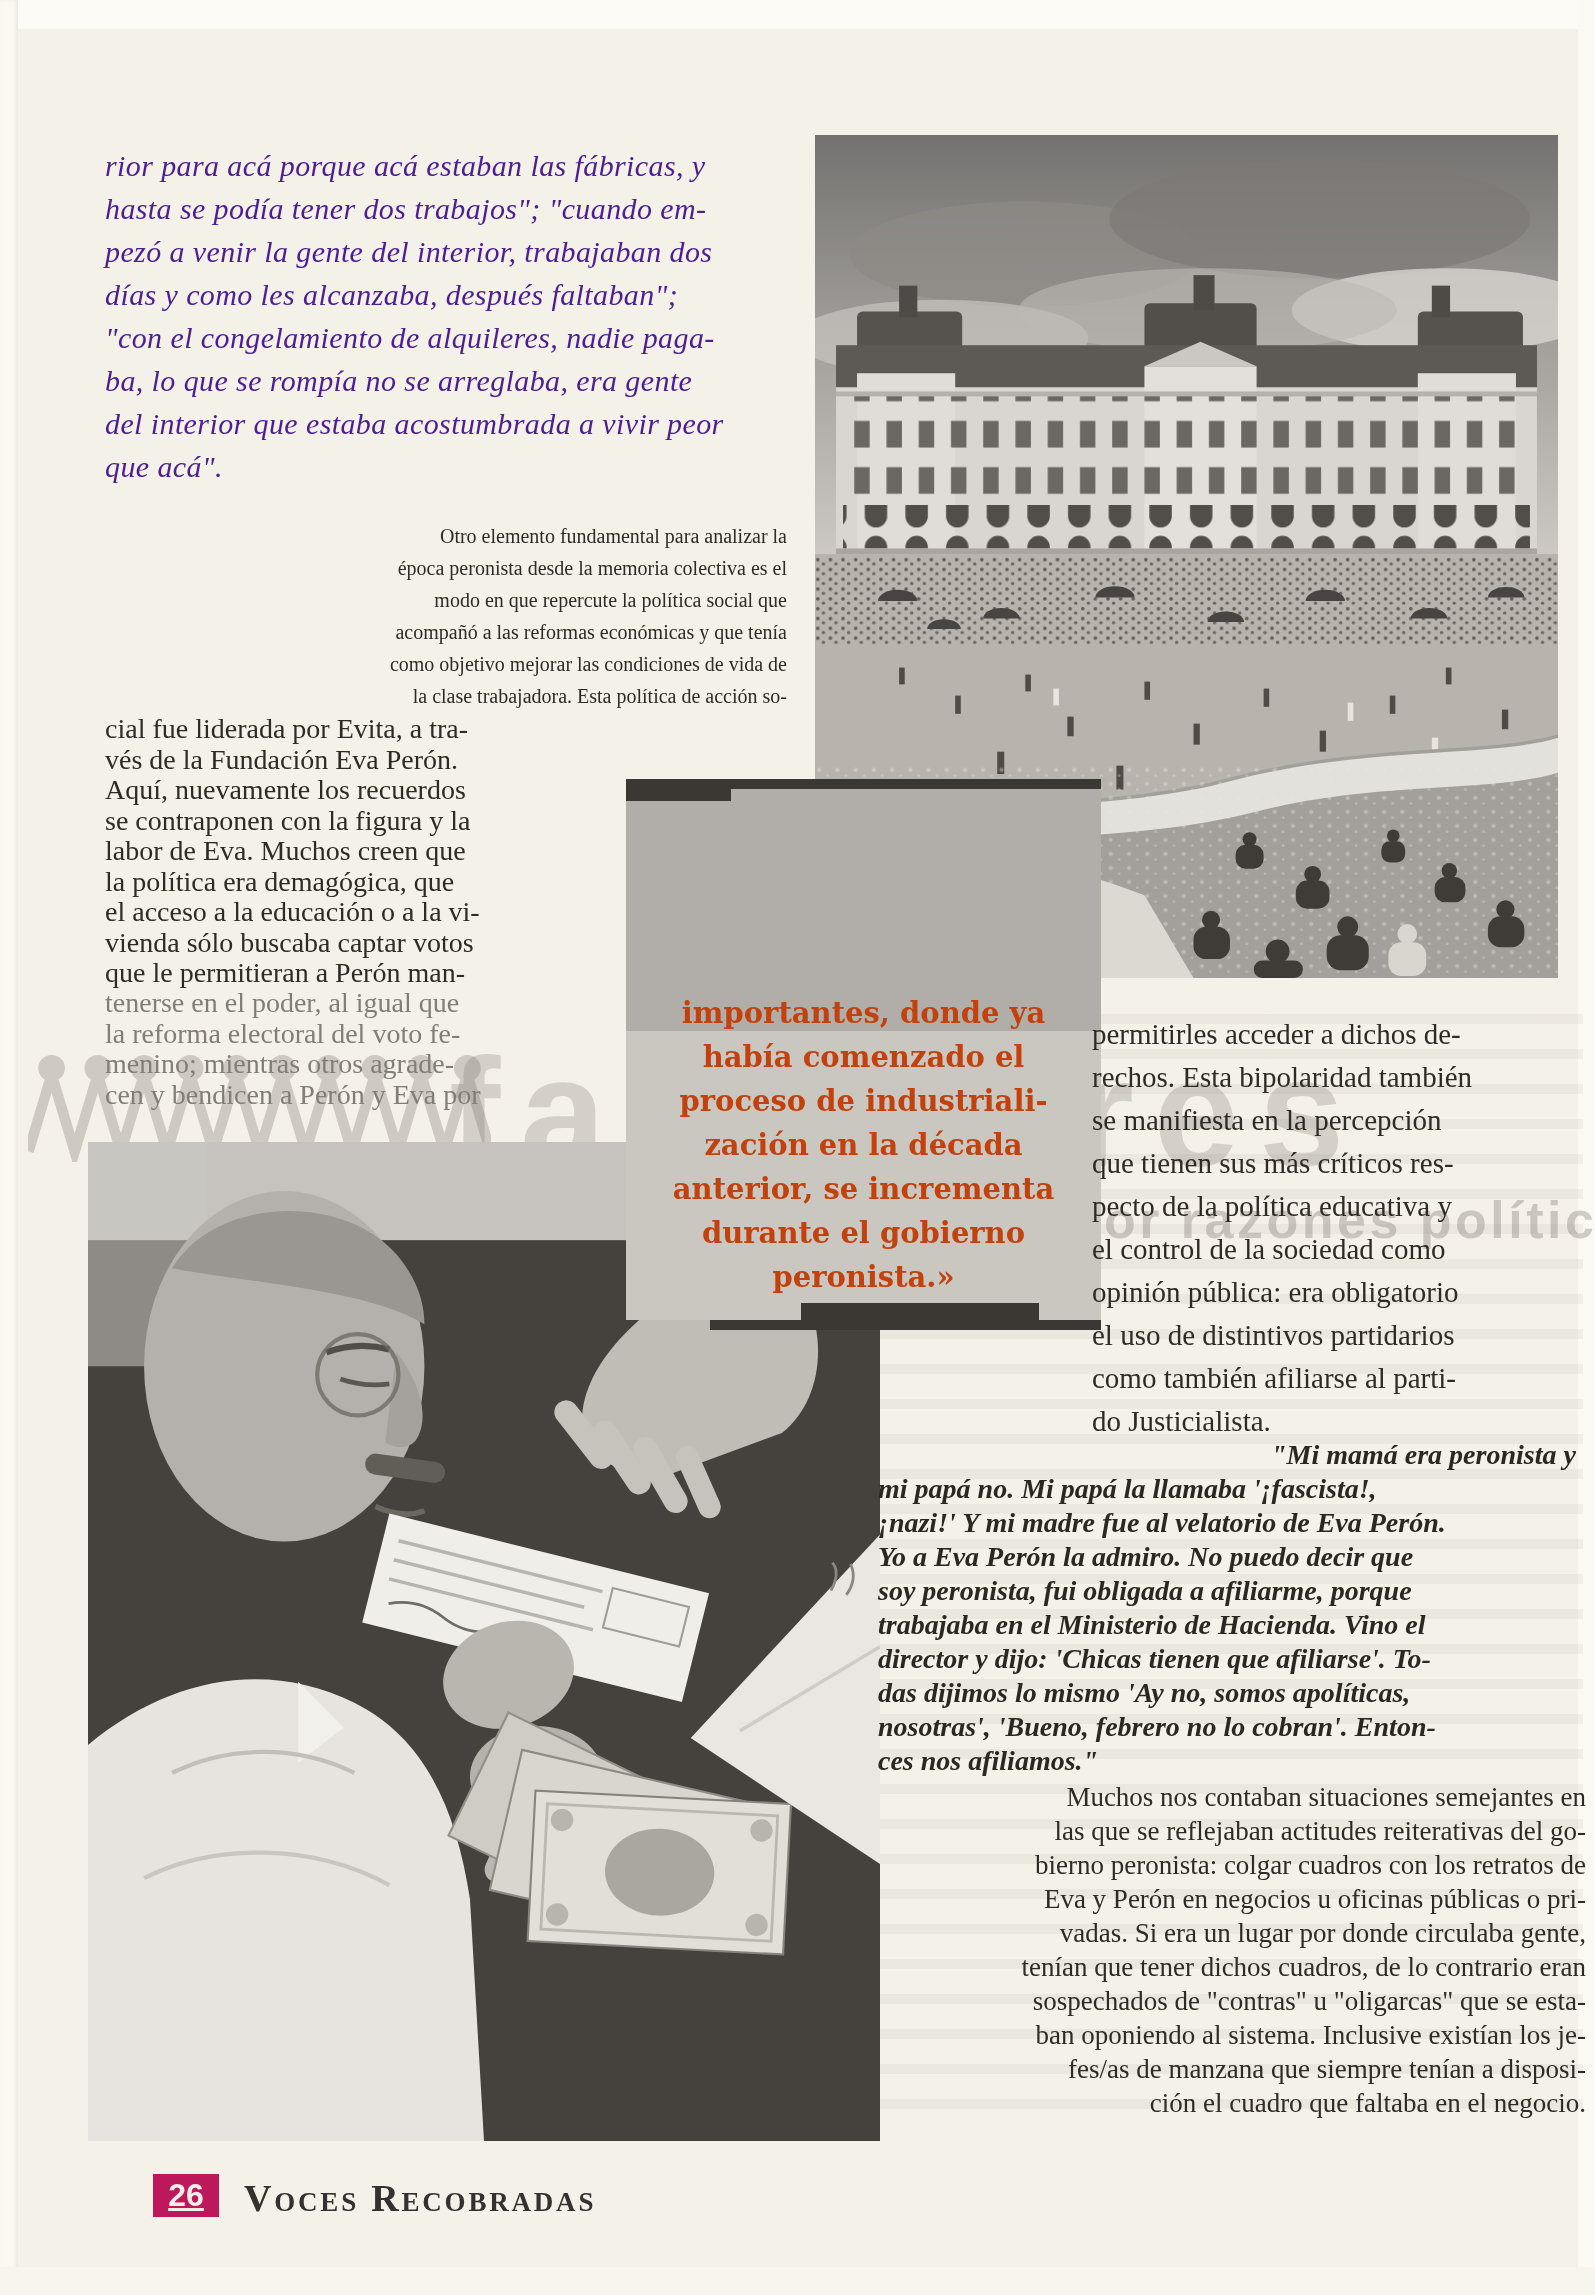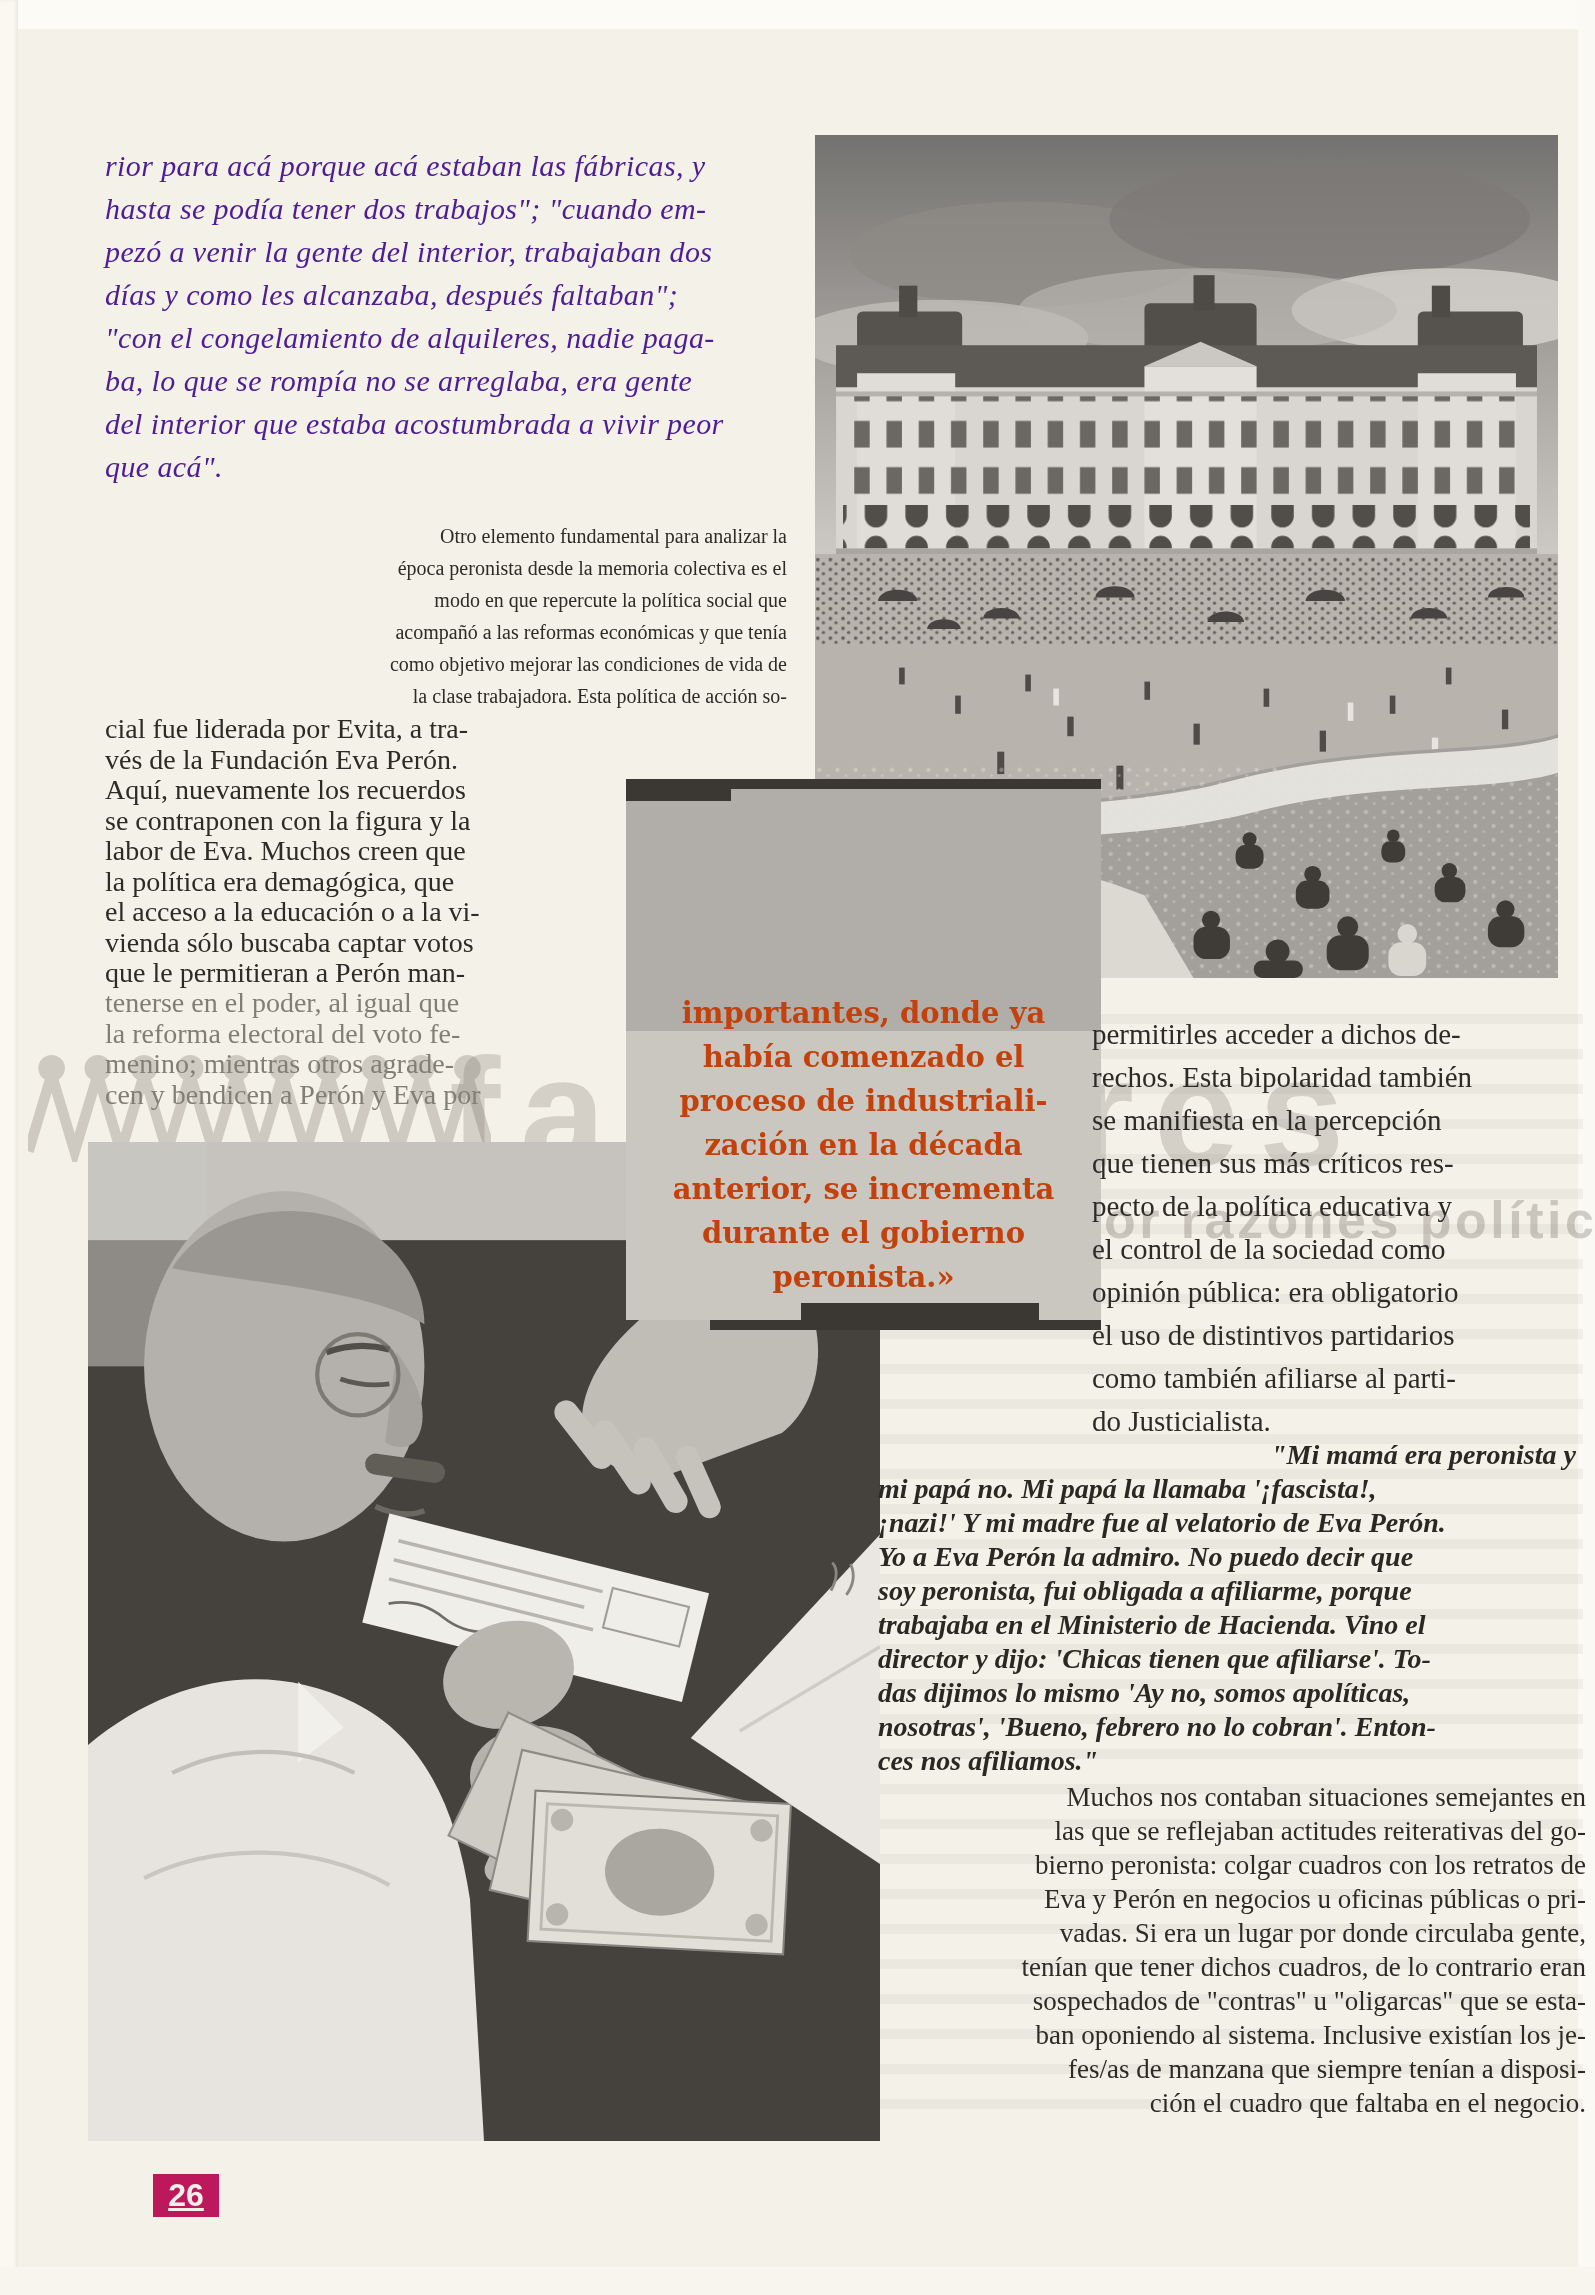--- a/index.html
+++ b/index.html
@@ -278,15 +278,16 @@
   <div class="abs lines p1">rior para acá porque acá estaban las fábricas, y<br>hasta se podía tener dos trabajos"; "cuando em-<br>pezó a venir la gente del interior, trabajaban dos<br>días y como les alcanzaba, después faltaban";<br>"con el congelamiento de alquileres, nadie paga-<br>ba, lo que se rompía no se arreglaba, era gente<br>del interior que estaba acostumbrada a vivir peor<br>que acá".</div>
   <div class="abs lines p2w">Otro elemento fundamental para analizar la<br>época peronista desde la memoria colectiva es el<br>modo en que repercute la política social que<br>acompañó a las reformas económicas y que tenía<br>como objetivo mejorar las condiciones de vida de<br>la clase trabajadora. Esta política de acción so-</div>
   <div class="abs lines p2n">cial fue liderada por Evita, a tra-<br>vés de la Fundación Eva Perón.<br>Aquí, nuevamente los recuerdos<br>se contraponen con la figura y la<br>labor de Eva. Muchos creen que<br>la política era demagógica, que<br>el acceso a la educación o a la vi-<br>vienda sólo buscaba captar votos<br>que le permitieran a Perón man-</div>
   <div class="abs lines p2f">tenerse en el poder, al igual que<br>la reforma electoral del voto fe-<br>menino; mientras otros agrade-<br>cen y bendicen a Perón y Eva por</div>
 
   <div class="abs lines rc1">permitirles acceder a dichos de-<br>rechos. Esta bipolaridad también<br>se manifiesta en la percepción<br>que tienen sus más críticos res-<br>pecto de la política educativa y<br>el control de la sociedad como<br>opinión pública: era obligatorio<br>el uso de distintivos partidarios<br>como también afiliarse al parti-<br>do Justicialista.</div>
   <div class="abs lines rcq">"Mi mamá era peronista y<br>mi papá no. Mi papá la llamaba '¡fascista!,<br>¡nazi!' Y mi madre fue al velatorio de Eva Perón.<br>Yo a Eva Perón la admiro. No puedo decir que<br>soy peronista, fui obligada a afiliarme, porque<br>trabajaba en el Ministerio de Hacienda. Vino el<br>director y dijo: 'Chicas tienen que afiliarse'. To-<br>das dijimos lo mismo 'Ay no, somos apolíticas,<br>nosotras', 'Bueno, febrero no lo cobran'. Enton-<br>ces nos afiliamos."</div>
   <div class="abs lines rc2">Muchos nos contaban situaciones semejantes en<br>las que se reflejaban actitudes reiterativas del go-<br>bierno peronista: colgar cuadros con los retratos de<br>Eva y Perón en negocios u oficinas públicas o pri-<br>vadas. Si era un lugar por donde circulaba gente,<br>tenían que tener dichos cuadros, de lo contrario eran<br>sospechados de "contras" u "oligarcas" que se esta-<br>ban oponiendo al sistema. Inclusive existían los je-<br>fes/as de manzana que siempre tenían a disposi-<br>ción el cuadro que faltaba en el negocio.</div>
 
   <div class="abs pagenum">26</div>
+  <div class="abs journal">Voces Recobradas</div>
 
 </div>
 
 
 </body></html>

